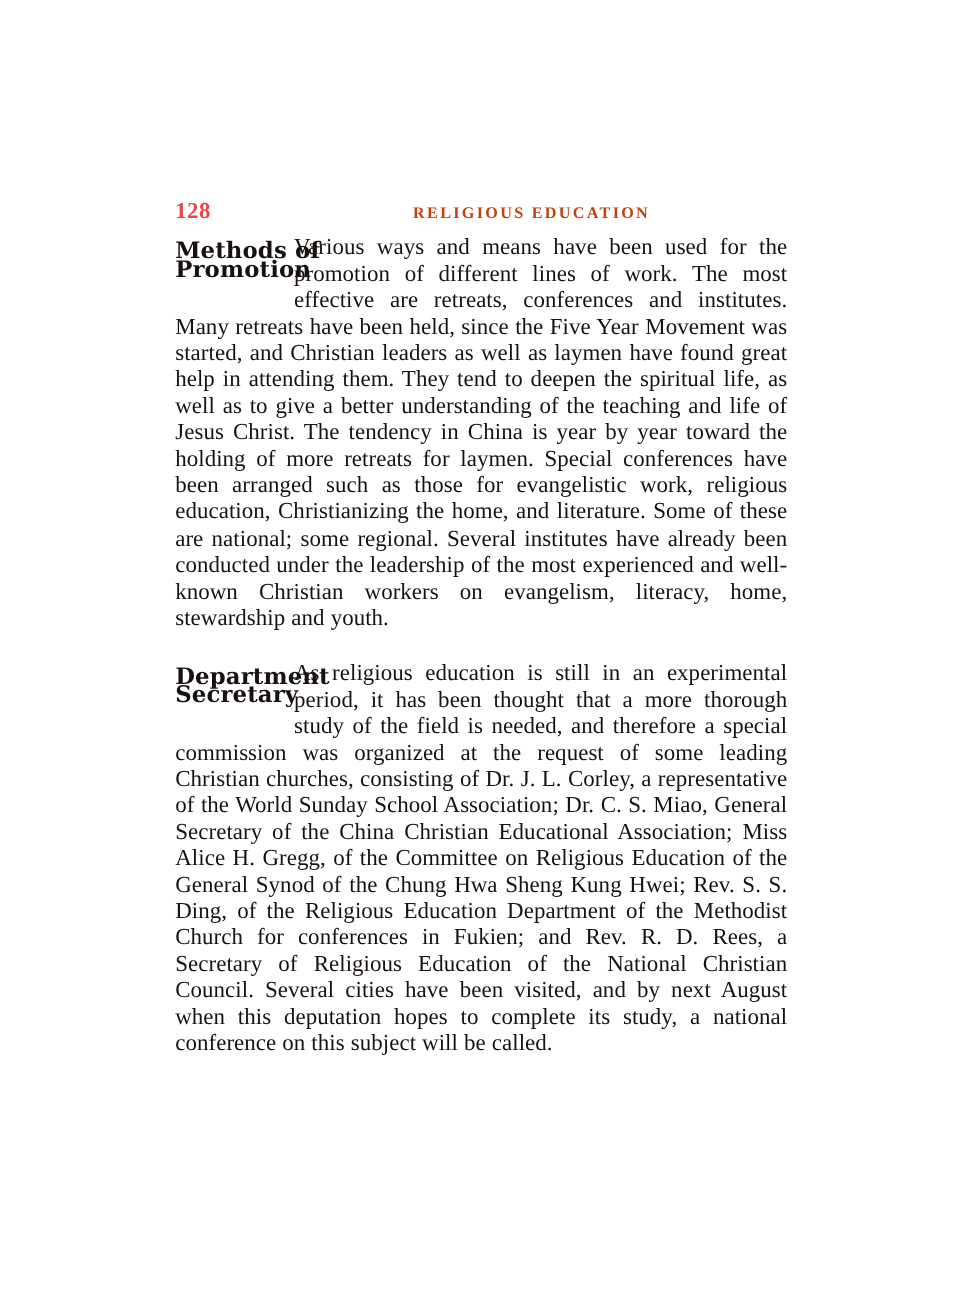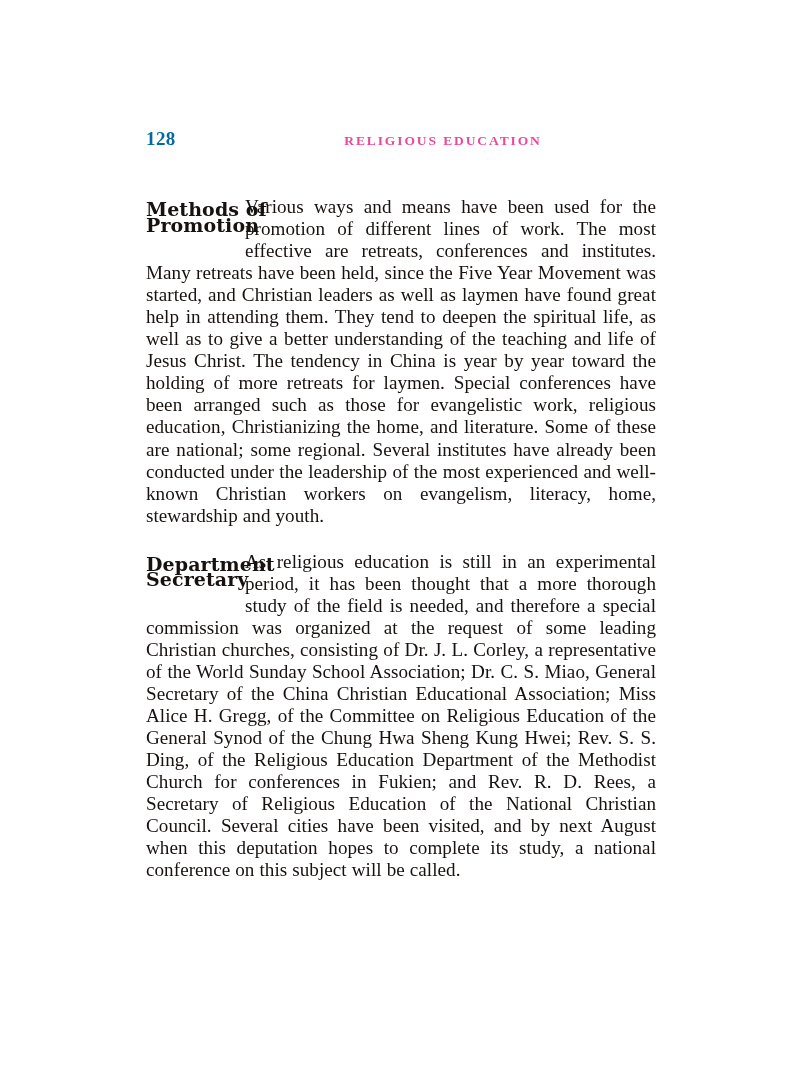--- a/index.html
+++ b/index.html
@@ -25,31 +25,32 @@
     width: 510px;
     height: 22px;
     display: flex;
     align-items: baseline;
   }
   .folio {
     font-family: "Liberation Serif", "DejaVu Serif", serif;
     font-size: 19px;
     font-weight: 700;
     letter-spacing: 0.4px;
-    color: #0369a1;
+    color: #ef4444;
     width: 120px;
+    margin-top: 38px;
   }
   .head-title {
     flex: 1;
     text-align: center;
     font-family: "Liberation Serif", "DejaVu Serif", serif;
     font-size: 13.5px;
     font-weight: 700;
     letter-spacing: 1.9px;
-    color: #ec4899;
+    color: #c2410c;
     text-transform: uppercase;
     margin-right: 36px;
   }
 
   
   .textblock {
     position: absolute;
     left: 146px;
     top: 172px;
     width: 510px;

